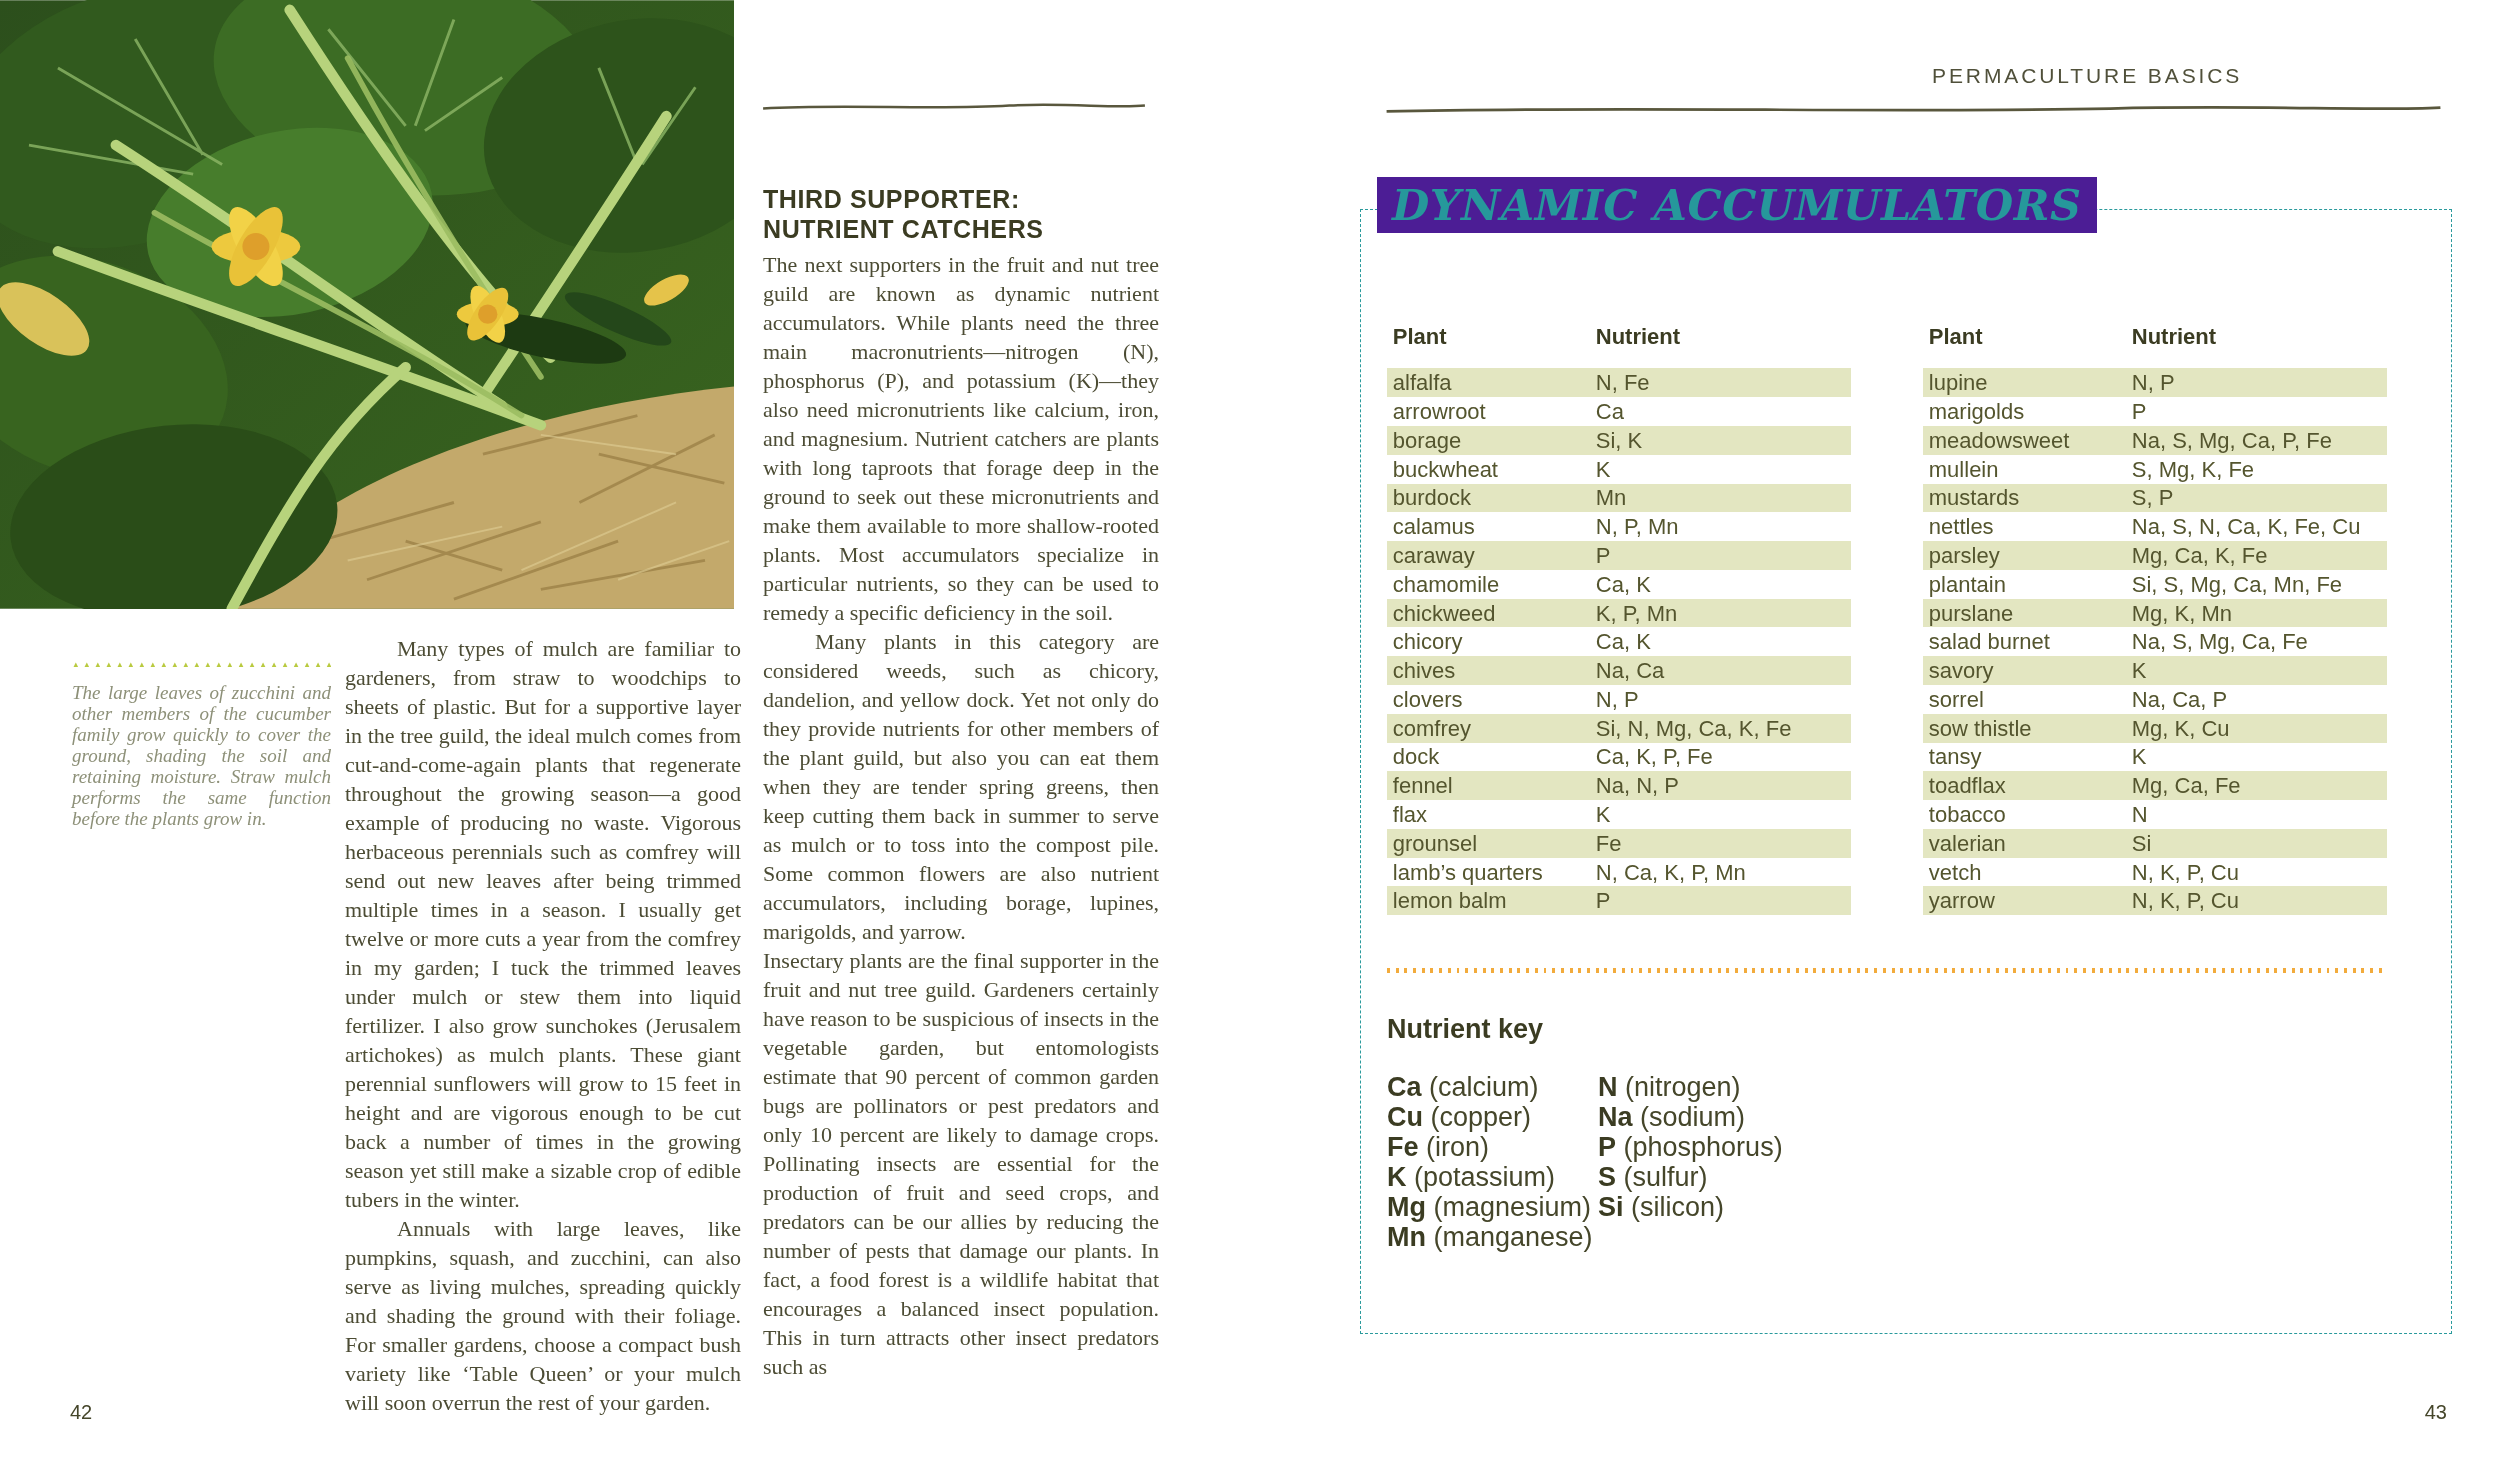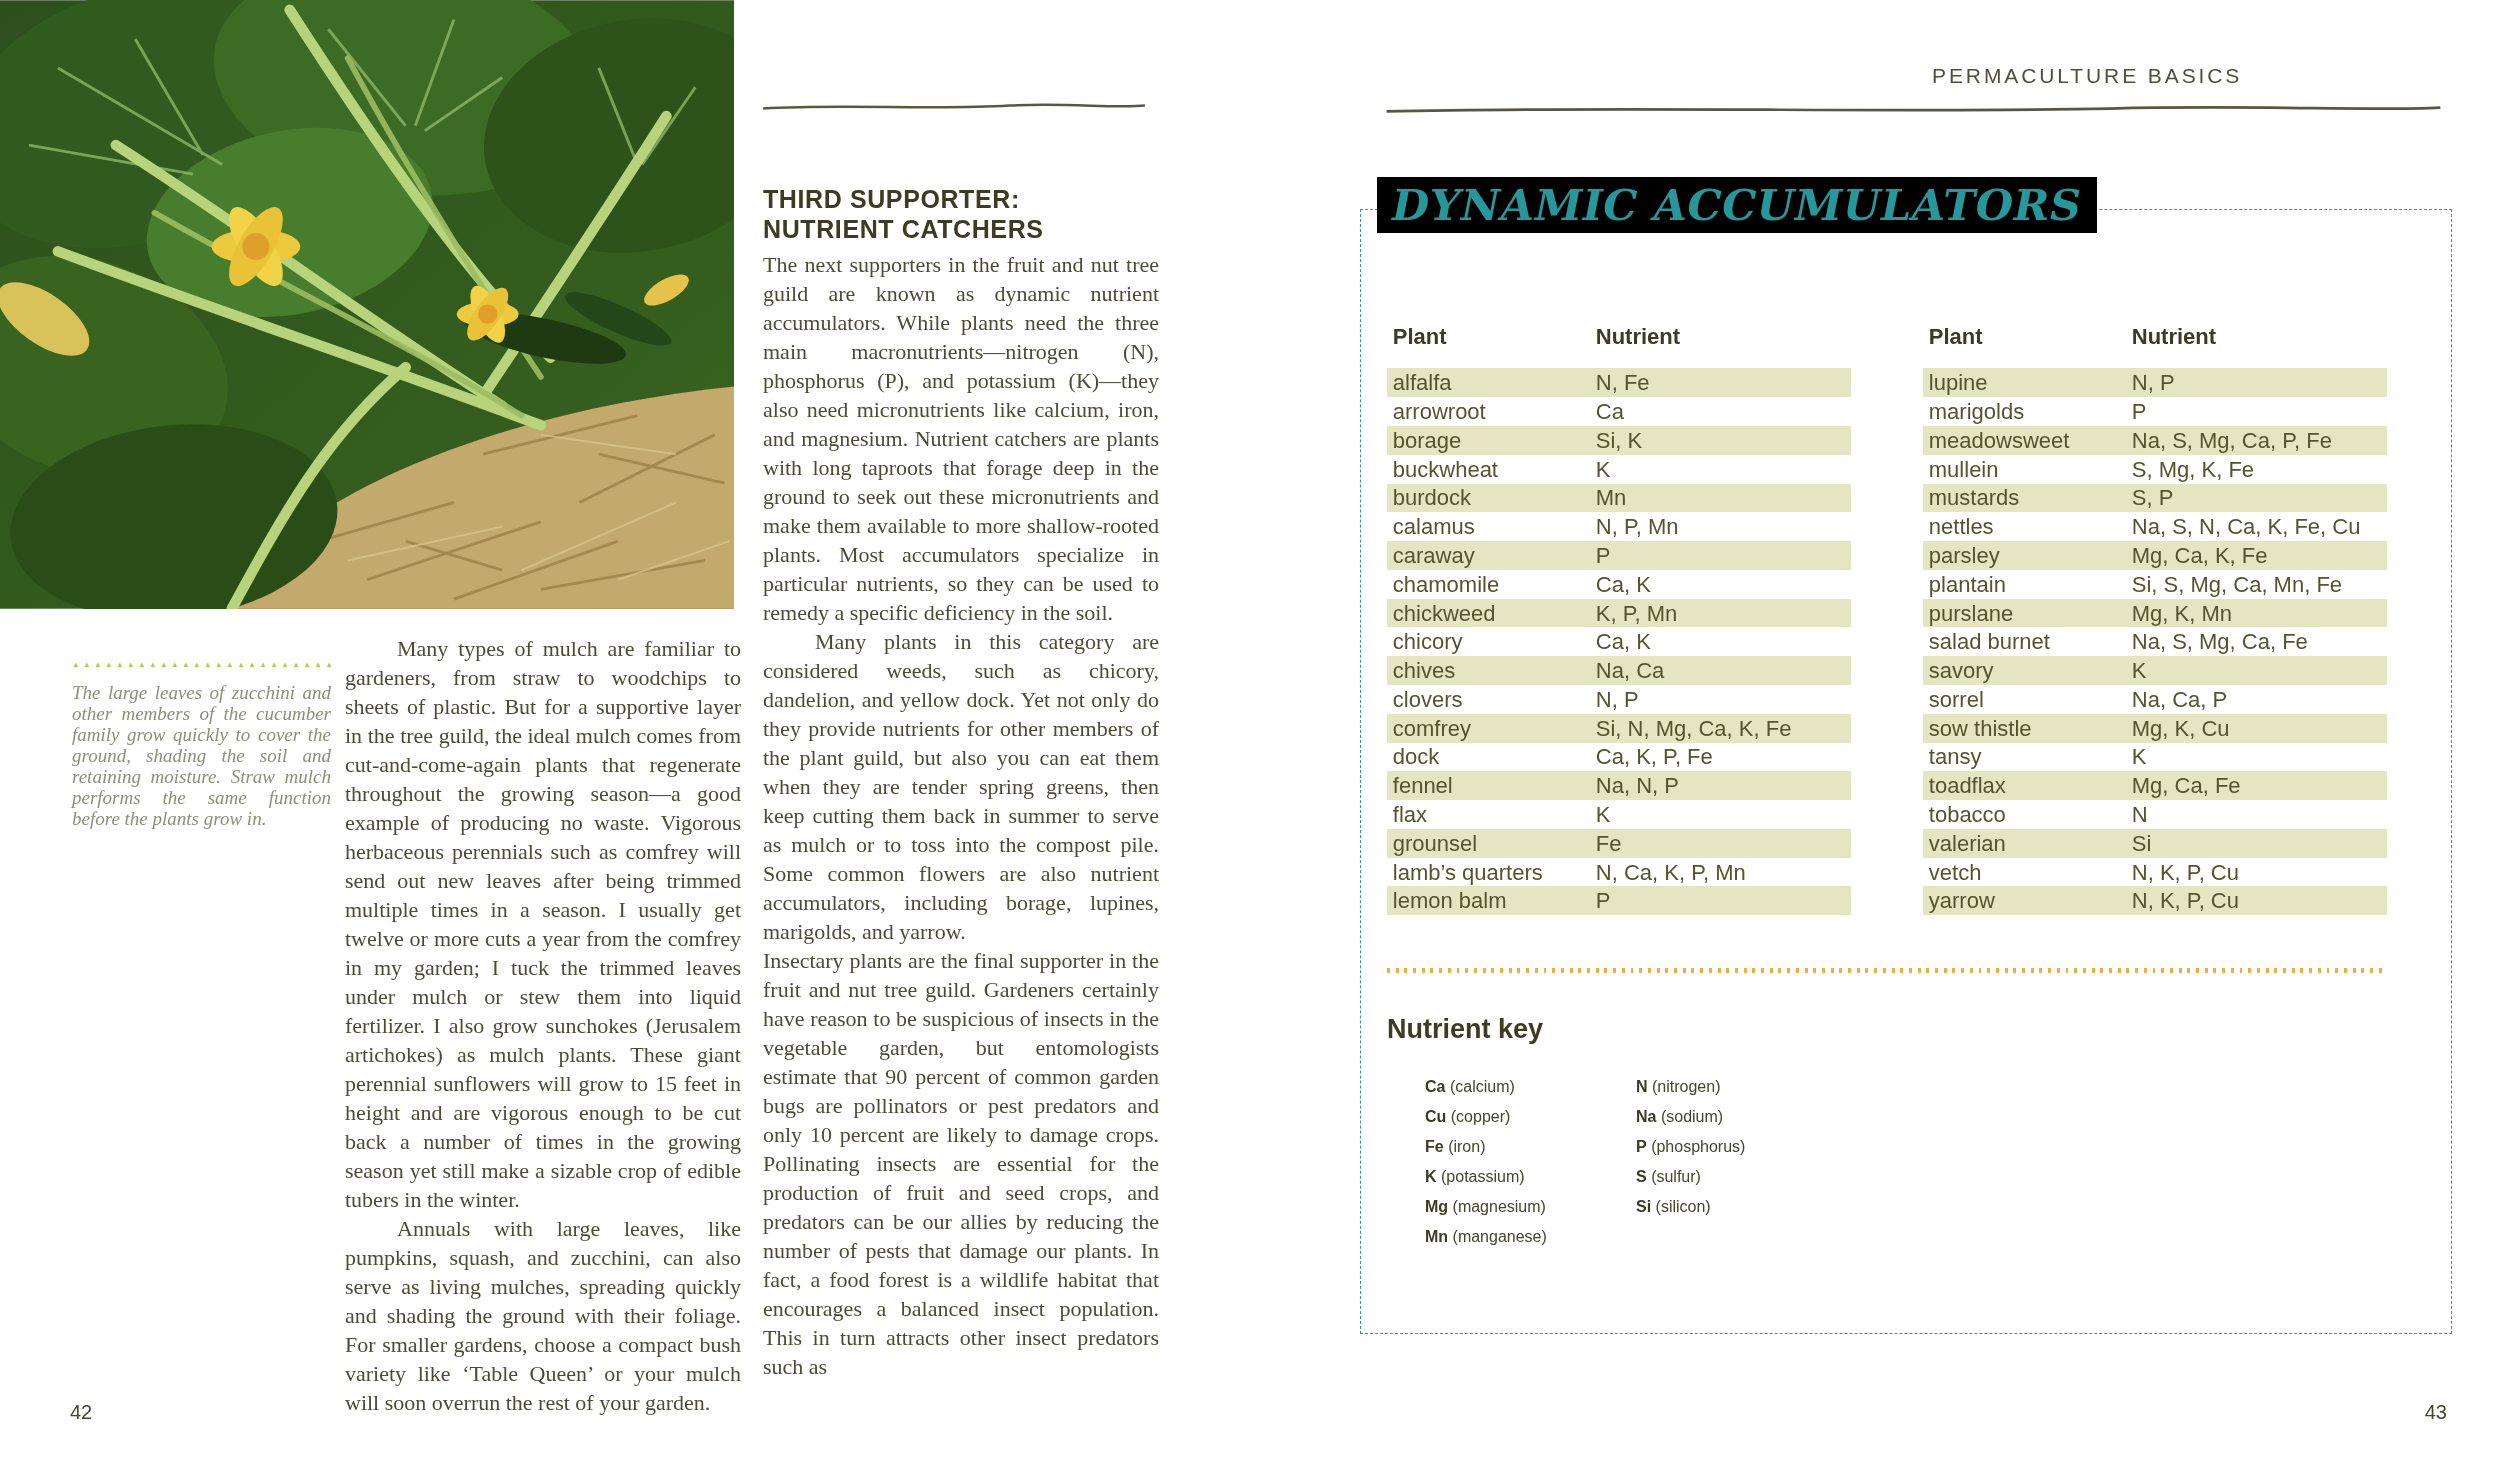--- a/index.html
+++ b/index.html
@@ -32,40 +32,40 @@
   
   .running-head{position:absolute;left:1932px;top:64px;width:510px;
       font-size:21px;letter-spacing:2.9px;color:#50503a;}
   .folio{position:absolute;top:1401px;font-size:20px;color:#45462a;}
   .folio-left{left:70px;}
   .folio-right{left:2126px;width:321px;text-align:right;}
 
   
   .acc-box{position:absolute;left:1360px;top:209px;width:1092px;height:1125px;
       border:1.9px dashed #2a9a9c;box-sizing:border-box;padding:0 68px 0 26px;}
-  .acc-title{position:absolute;top:-33px;left:15.5px;background:#000000;padding:0 15.5px;
+  .acc-title{position:absolute;top:-33px;left:15.5px;background:#4c1d95;padding:0 15.5px;
       font-family:"DejaVu Serif",serif;font-weight:bold;font-style:italic;
       font-size:43px;line-height:56px;color:#26989b;white-space:nowrap;letter-spacing:0.5px;}
 
   .tables-row{display:flex;gap:72px;margin-top:70px;}
   .acc-table{width:464px;flex:0 0 464px;}
   .acc-head{display:grid;grid-template-columns:203px 1fr;padding-left:5.8px;
       font-weight:bold;font-size:22px;color:#3b3c22;margin-bottom:18.4px;margin-top:44px;}
   .acc-rows > div{display:grid;grid-template-columns:203px 1fr;padding:1.9px 0 1.9px 5.8px;
       font-size:22px;line-height:25px;color:#54552e;min-height:25px;}
   .acc-rows > div:nth-of-type(odd){background:#e3e6c1;}
 
   .orange-divider{margin-top:53px;height:4.8px;width:100%;
       background:repeating-linear-gradient(90deg,#f2ab3c 0 2.9px,transparent 2.9px 8.7px);}
 
   .key-heading{margin-top:41px;font-weight:bold;font-size:27px;color:#3b3c22;}
   .key-cols{margin-top:27px;display:flex;}
   .key-col{display:flex;flex-direction:column;}
   .key-col1{width:211px;}
-  .key-item{font-size:16px;line-height:30px;color:#45462a;margin-left:38px;}
+  .key-item{font-size:27px;line-height:30px;color:#45462a;}
   .key-item b{color:#3b3c22;}
 </style>
 </head>
 <body>
 
 <div class="photo">
   <svg width="734" height="609" viewBox="0 0 760 630">
     <defs>
       <linearGradient id="bg" x1="0" y1="0" x2="1" y2="1">
         <stop offset="0" stop-color="#2c4f1c"></stop>

